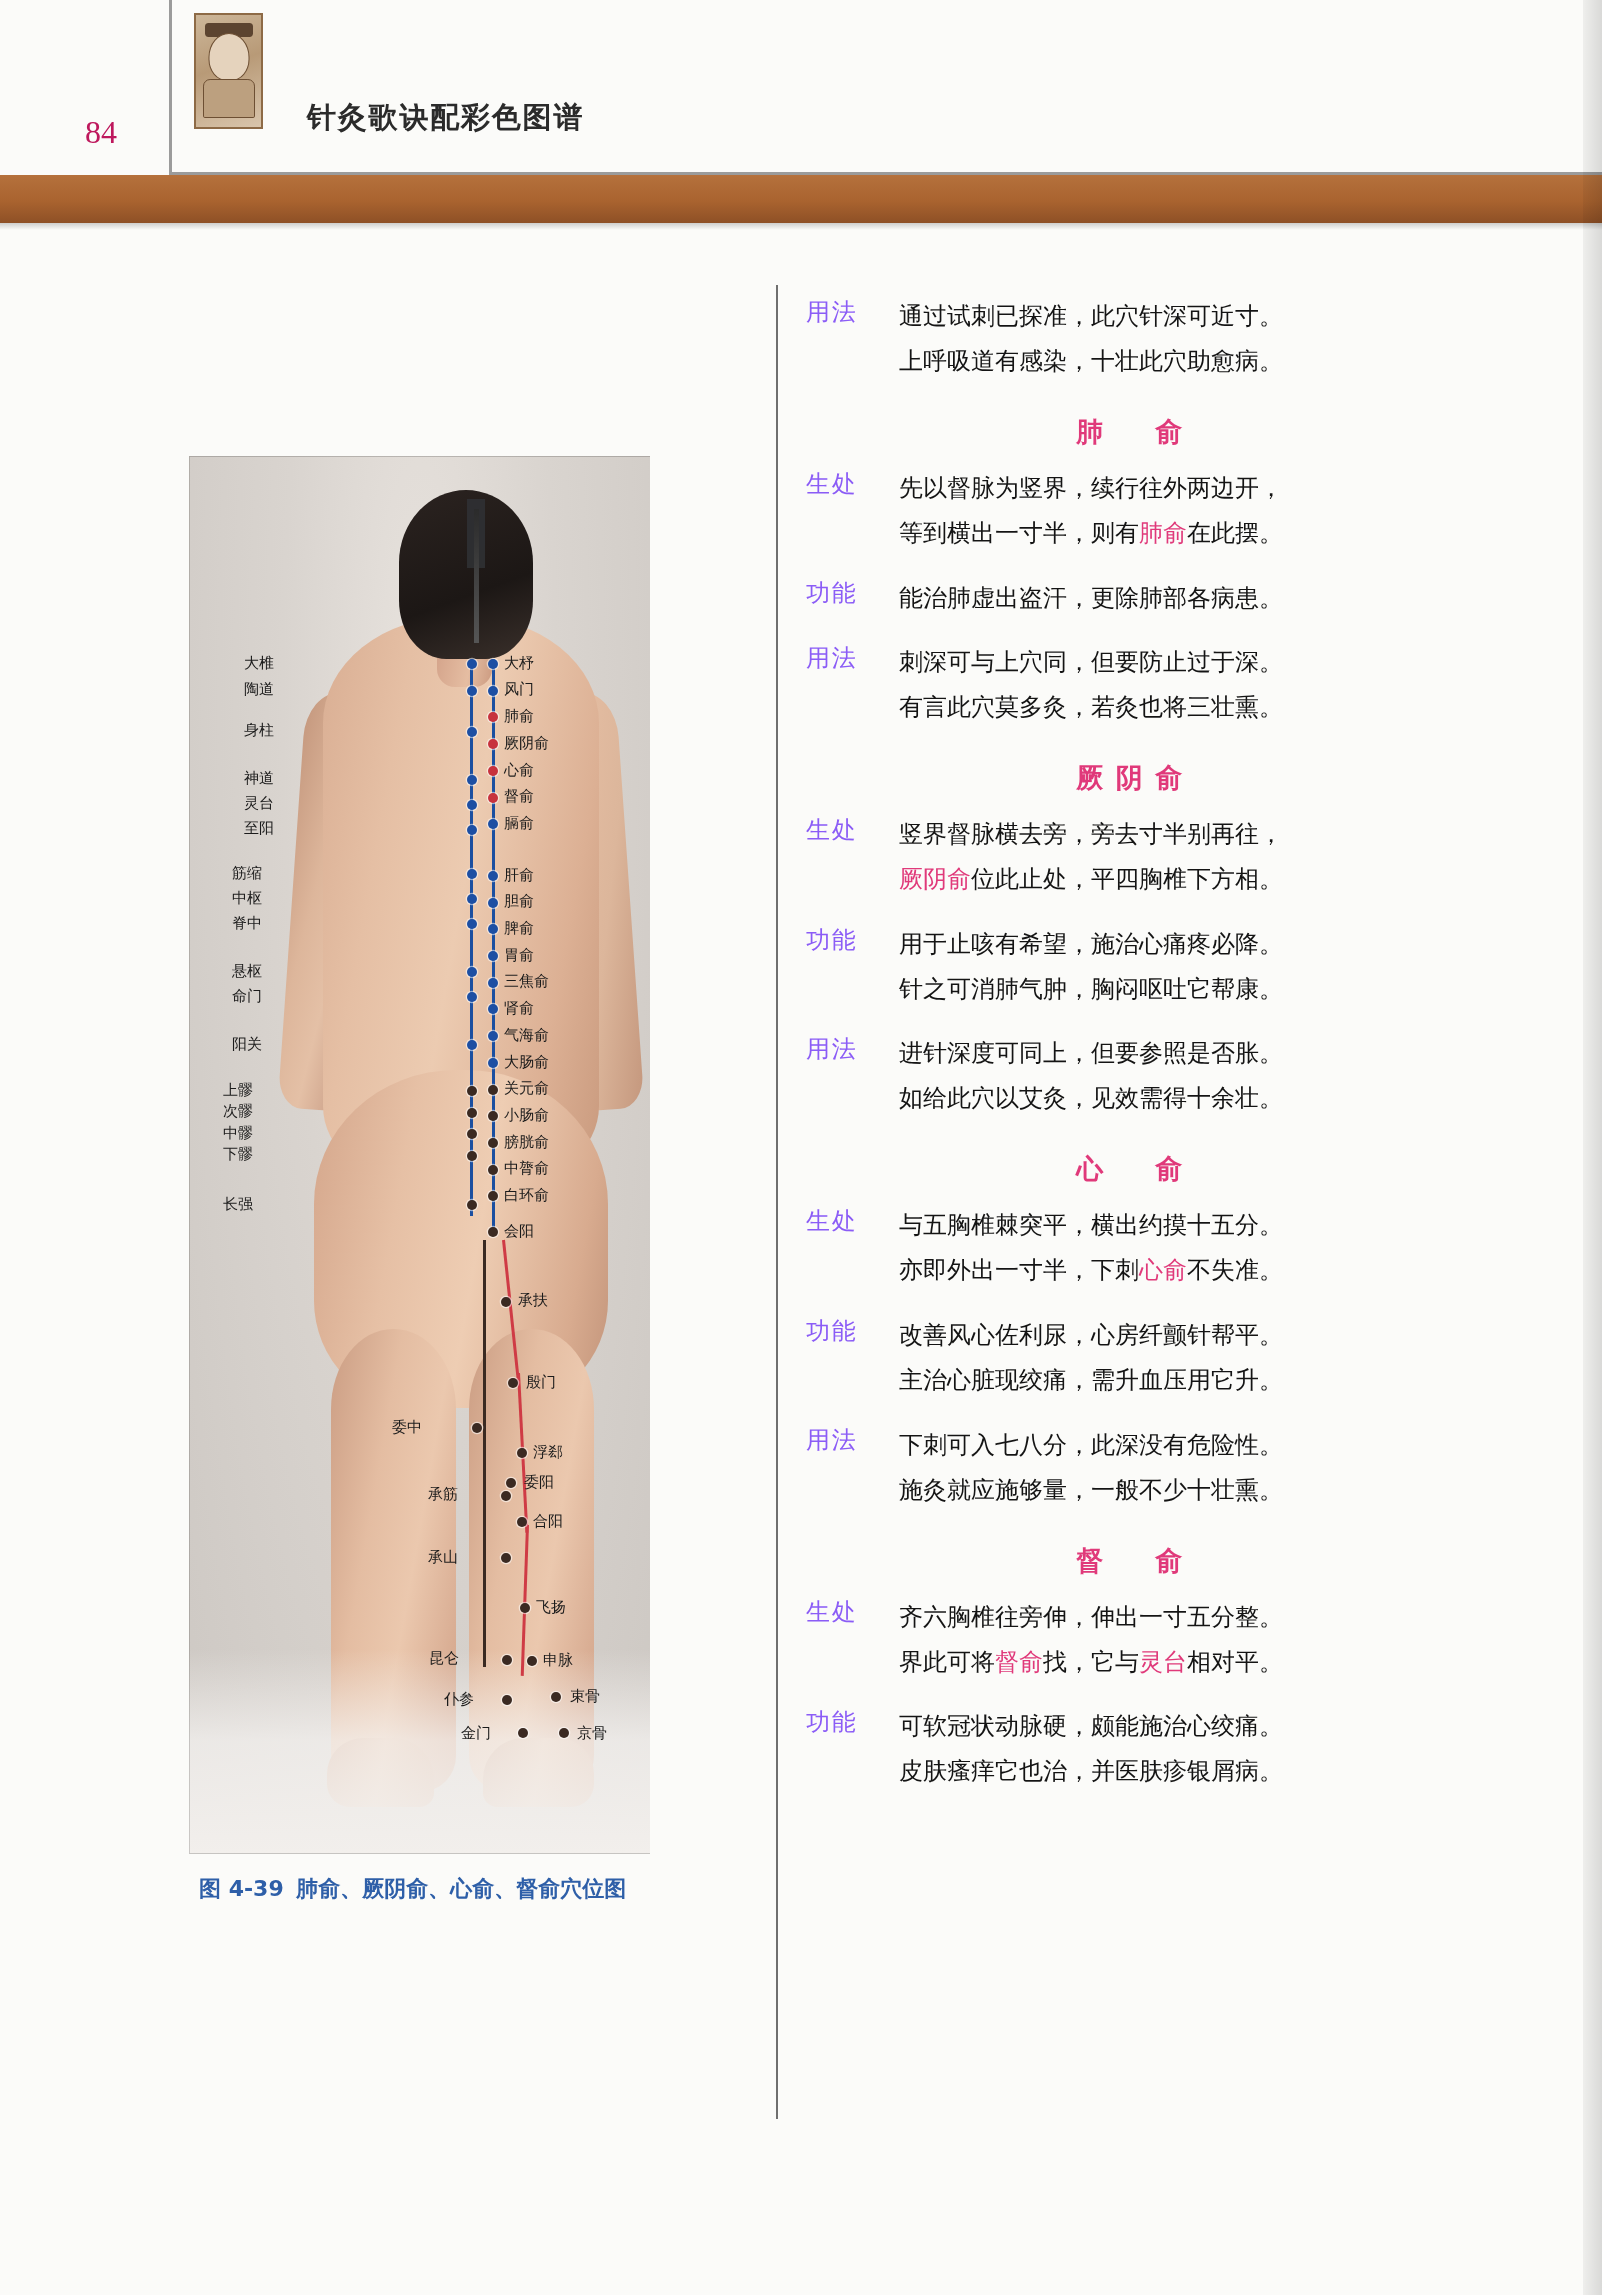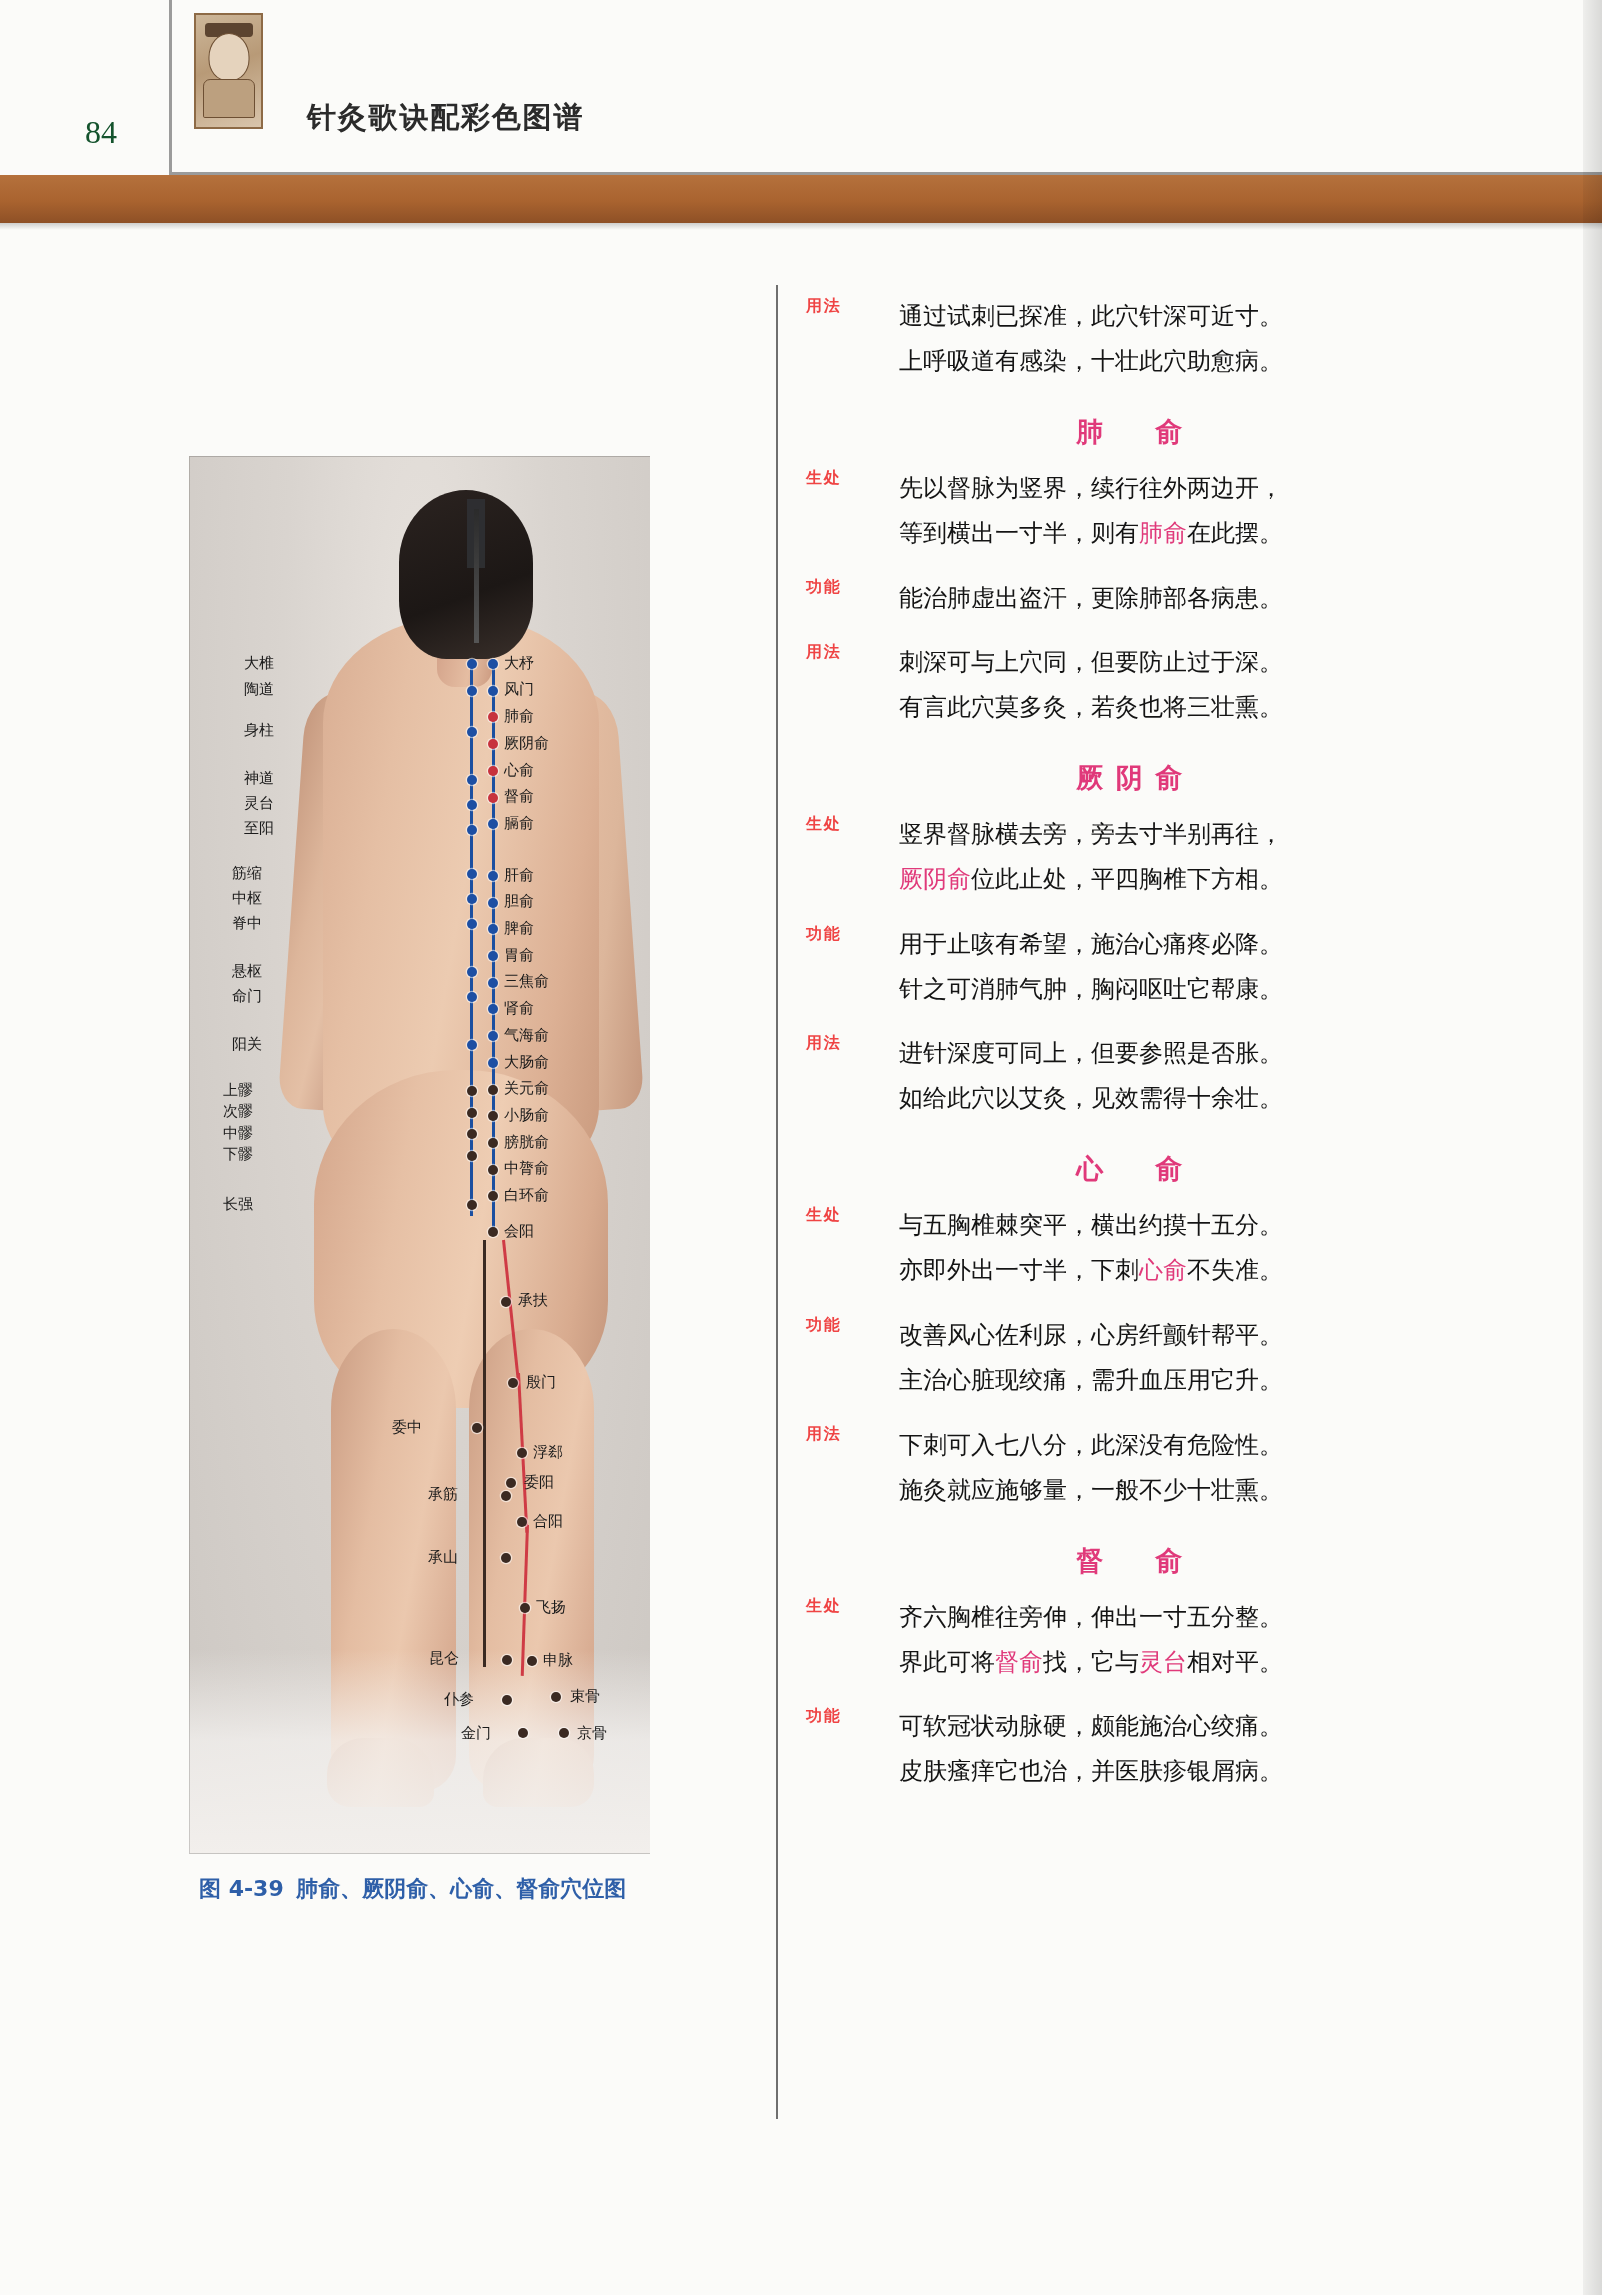--- a/index.html
+++ b/index.html
@@ -13,21 +13,21 @@
   .page{
     position:absolute;inset:0;
     background:#fbfbf9;
   }
   
   .header{
     position:absolute;left:0;top:0;width:1603px;height:187px;
   }
   .page-number{
     position:absolute;left:85px;top:114px;
-    font-size:32px;color:#14532d;
+    font-size:32px;color:#be185d;
     font-family:"Liberation Serif",serif;
   }
   .seal{
     position:absolute;left:194px;top:12.5px;
     width:69px;height:116px;
     background:linear-gradient(160deg,#cdb79a 0%,#b89a77 45%,#d9c5ac 100%);
     border:2.7px solid #8d6a46;
     box-sizing:border-box;
   }
   .seal-face{
@@ -194,21 +194,21 @@
     color:#e0397a;
     font-size:27px;font-weight:bold;letter-spacing:12.5px;
     margin:30px 0 16px 0;
     font-family:"DejaVu Sans","Liberation Sans",sans-serif;
   }
   .row{
     display:flex;margin-bottom:19.6px;
   }
   .row-label{
     width:93px;flex:none;
-    font-size:16px;font-weight:bold;color:#ef4444;
+    font-size:24px;font-weight:normal;color:#8b5cf6;
     letter-spacing:1.8px;
     padding-top:1.8px;
     font-family:"DejaVu Sans","Liberation Sans",sans-serif;
   }
   .row-body{
     flex:1;
     font-size:24px;line-height:45px;color:#141414;
     font-family:"DejaVu Sans","Liberation Sans",sans-serif;
   }
   .row-body .hl{color:#e0397a;}

